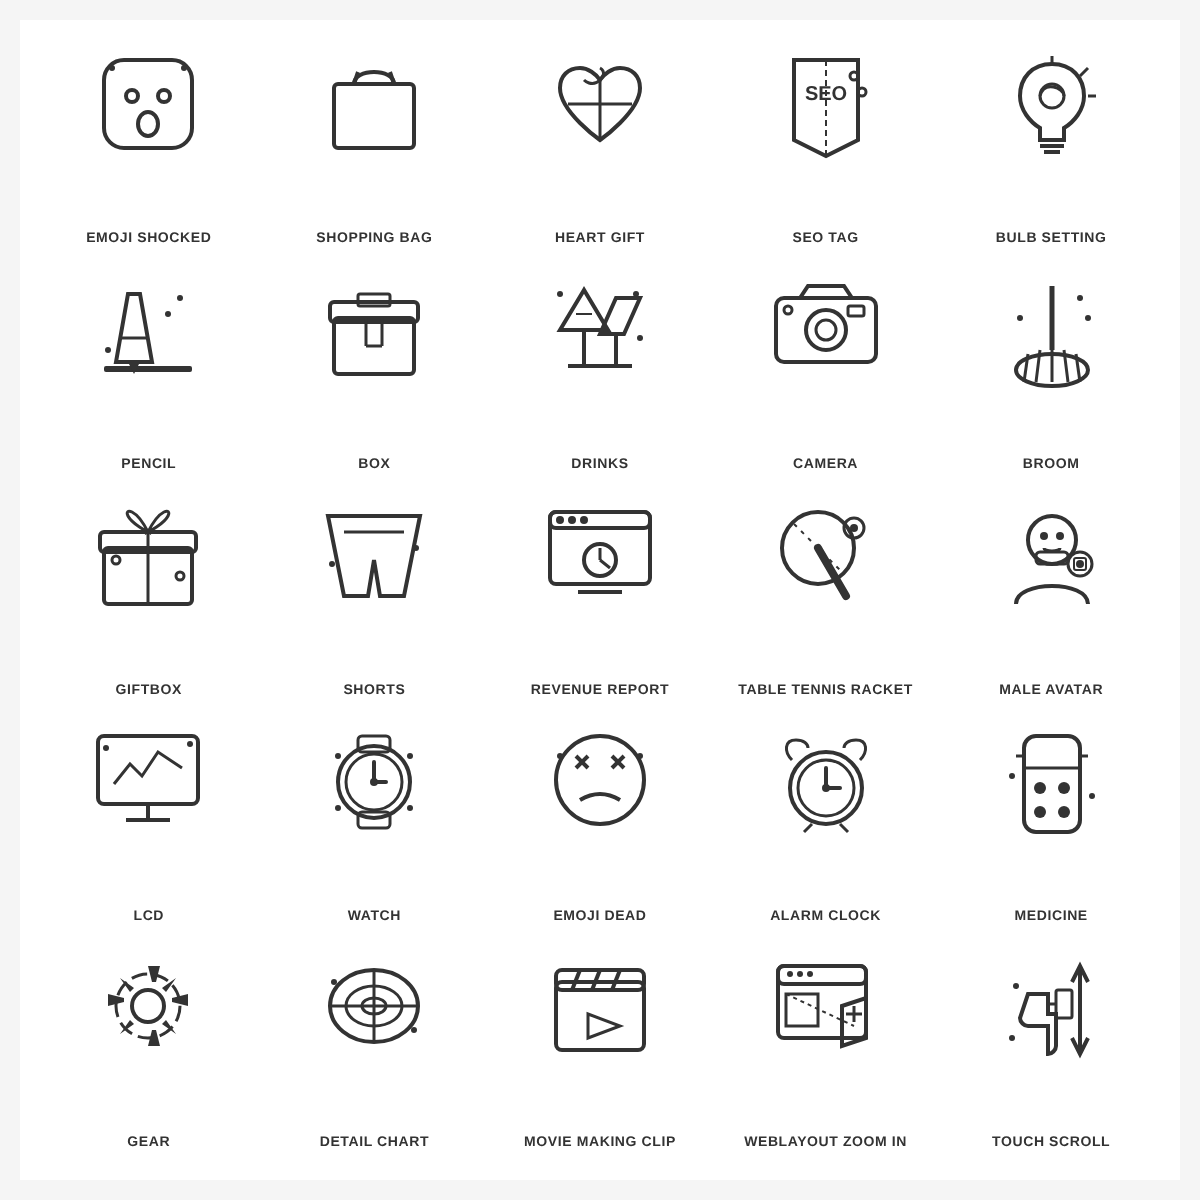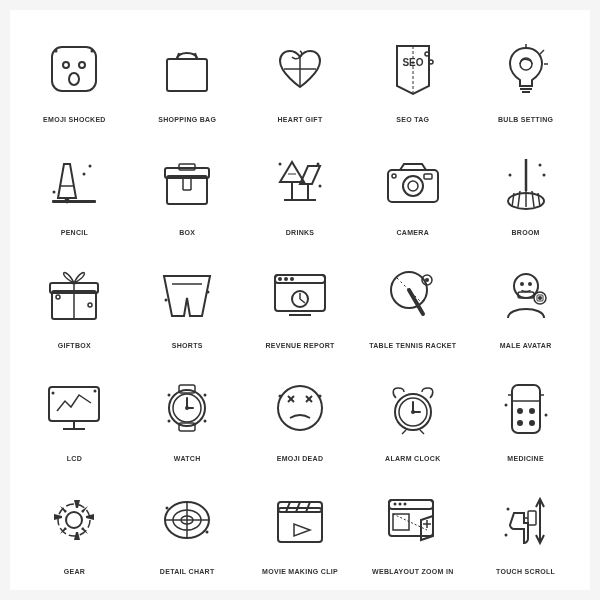--- a/index.html
+++ b/index.html
@@ -36,21 +36,21 @@
       text-align: center;
       color: #333;
       margin-top: 4px;
       letter-spacing: 0.3px;
       text-transform: uppercase;
       line-height: 1.2;
     }
     .icon-svg {
       flex: 1;
       display: flex;
-      align-items: center;
+      align-items: flex-start;
       justify-content: center;
       width: 100%;
     }
     svg {
       overflow: visible;
     }
   </style>
 </head>
 <body>
 

